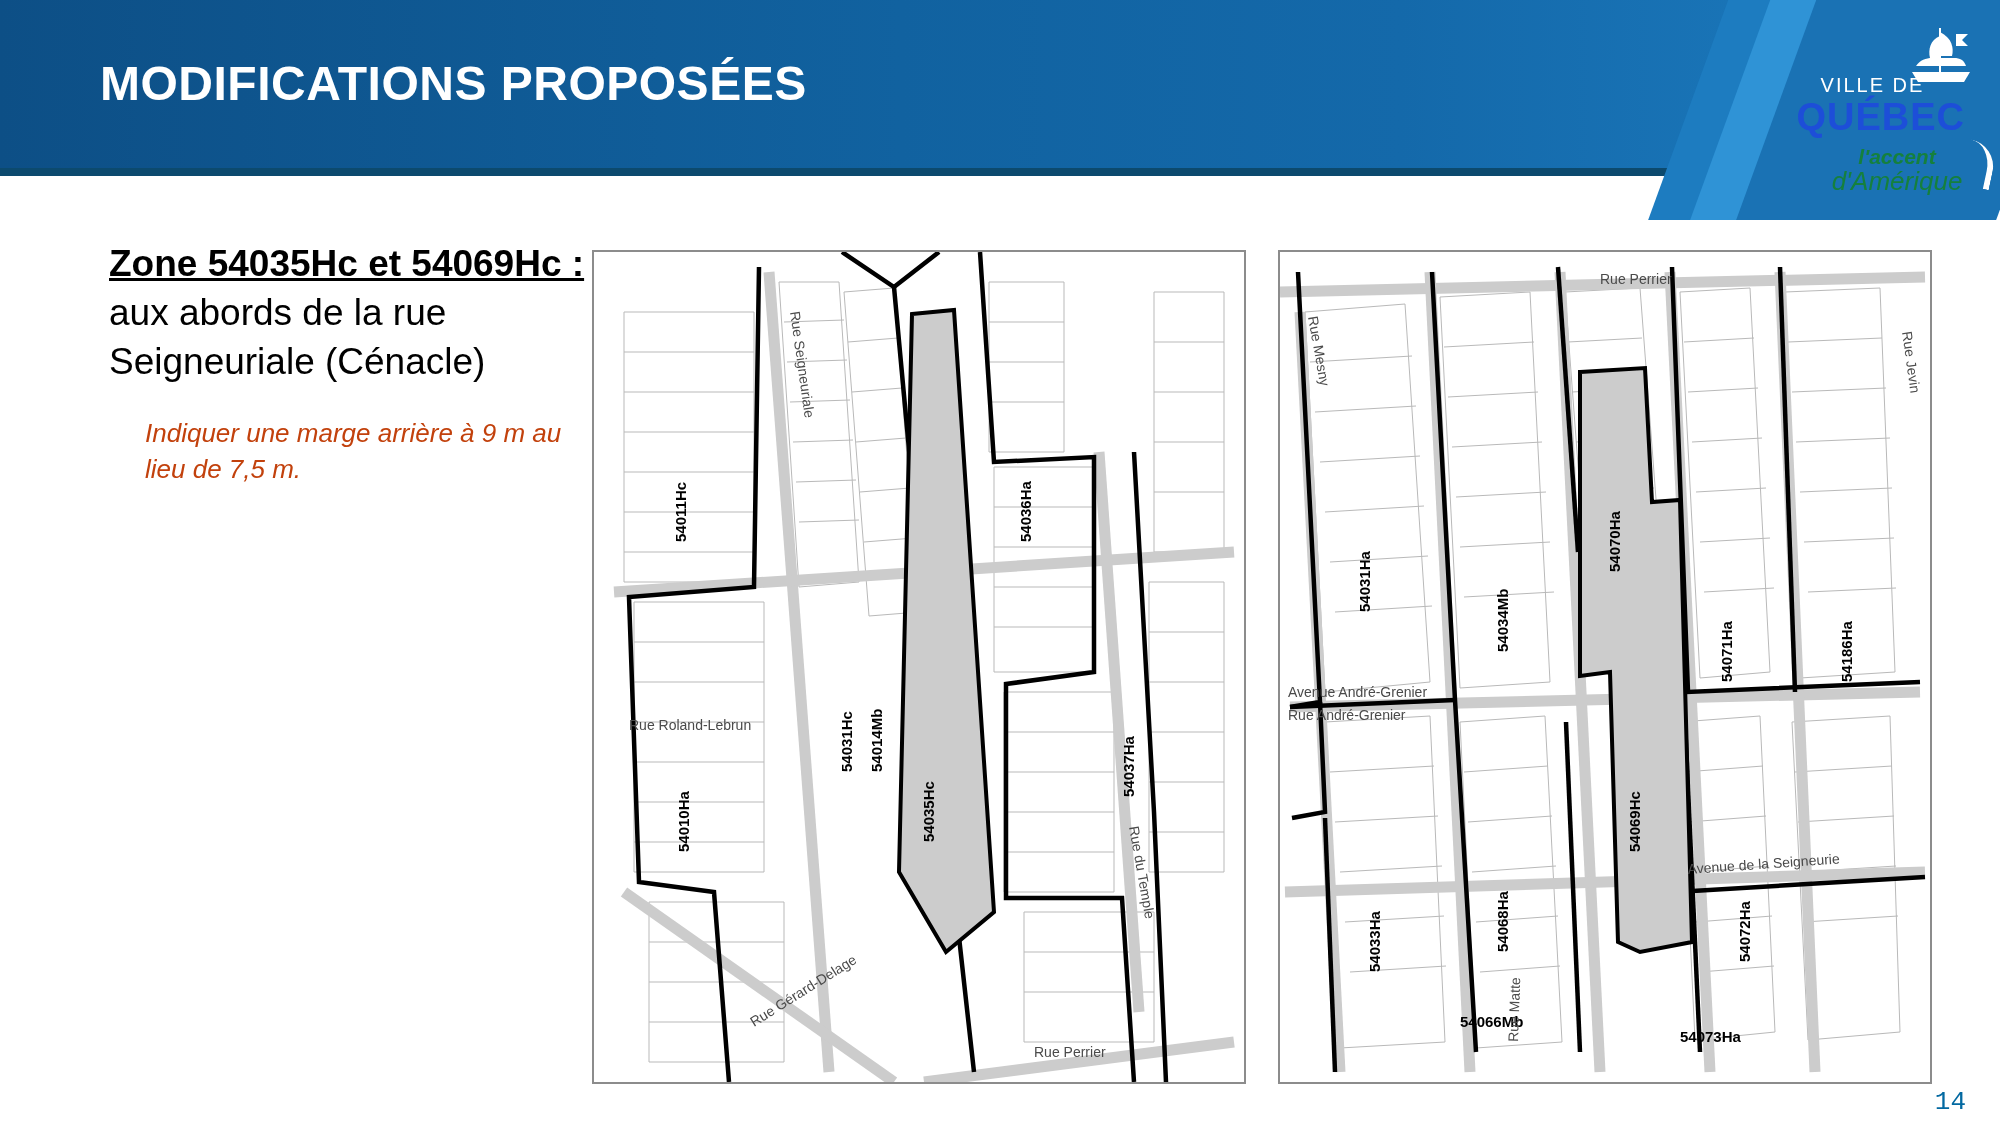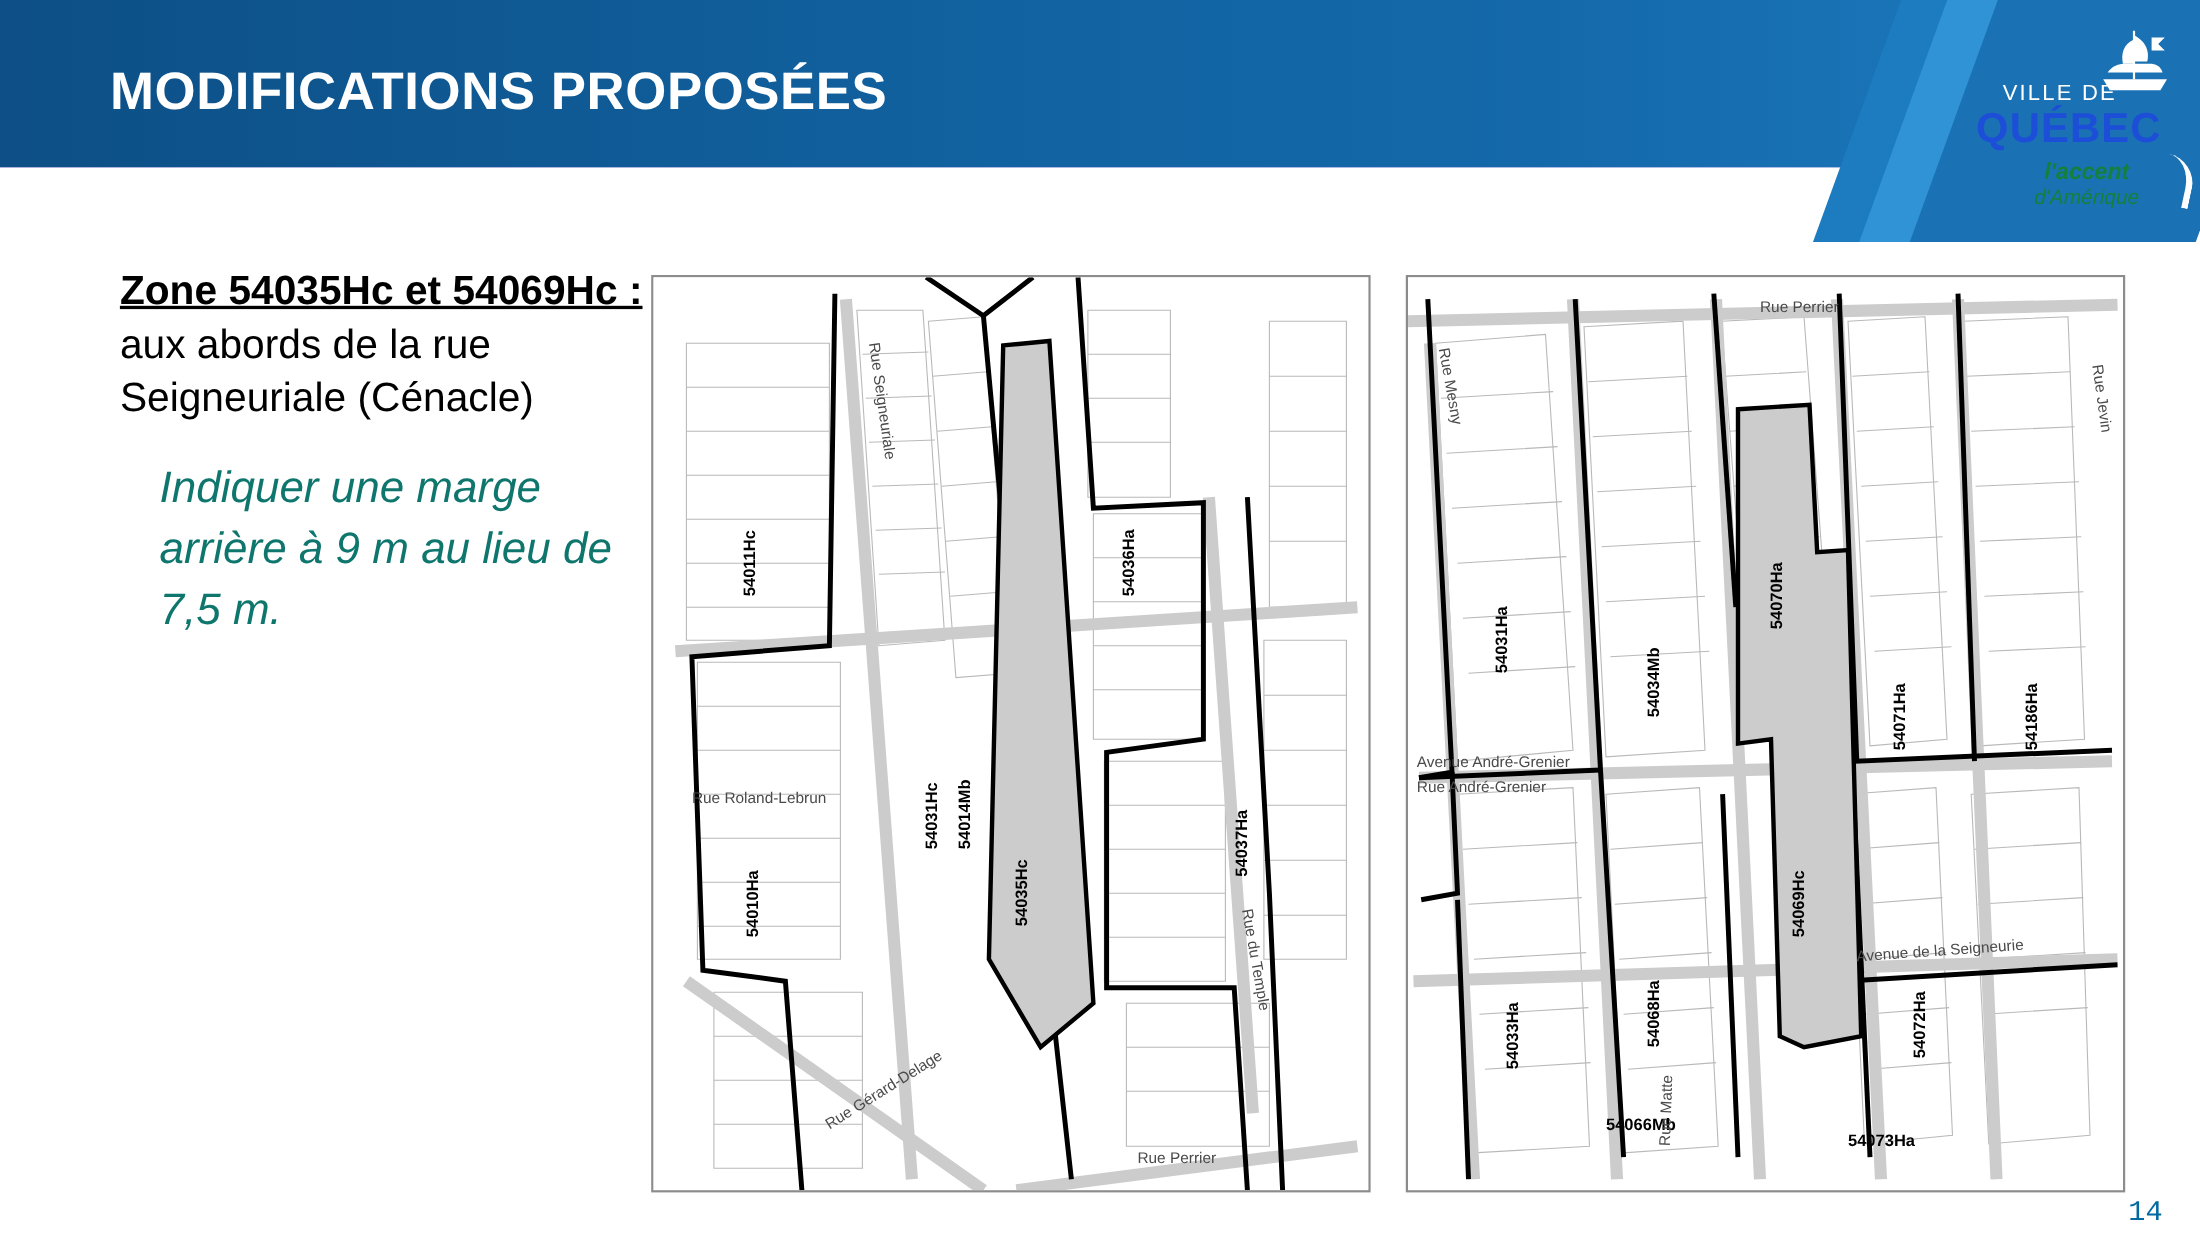--- a/index.html
+++ b/index.html
@@ -13,22 +13,22 @@
     position: relative;
     overflow: hidden;
     font-family: "Liberation Sans", sans-serif;
   }
 
   
   .header {
     position: absolute;
     left: 0; top: 0;
     width: 2000px;
-    height: 152px;
-    background: #6d28d9;
+    height: 176px;
+    background: #0c4a6e;
     overflow: hidden;
   }
   .header-gradient {
     position: absolute;
     left: 0; top: 0;
     width: 2000px; height: 168px;
     background: linear-gradient(90deg, #0d4f86 0%, #1162a0 45%, #1469aa 70%, #1d7cc0 100%);
   }
   .header-title {
     position: absolute;
@@ -104,21 +104,21 @@
     left: 32px; top: 126px;
     width: 170px;
     text-align: center;
     font-size: 21px;
     font-style: italic;
     font-weight: bold;
     color: #15803d;
     line-height: 1.05;
   }
   .logo-accent .small {
-    font-size: 19px;
+    font-size: 26px;
     font-weight: normal;
     font-style: italic;
   }
   .logo-swoosh {
     position: absolute;
     right: 6px; top: 120px;
     width: 40px; height: 46px;
     border-right: 6px solid #ffffff;
     border-radius: 0 60% 0 0;
     transform: rotate(12deg);
@@ -137,23 +137,23 @@
     color: #000000;
     line-height: 1.32;
     margin: 0;
   }
   .zone-bold {
     font-weight: bold;
     text-decoration: underline;
   }
   .sub-para {
     margin: 30px 0 0 36px;
-    font-size: 40px;
+    font-size: 26px;
     font-style: italic;
-    color: #0f766e;
+    color: #c2410c;
     line-height: 1.38;
     width: 450px;
   }
 
   
   .map-panel {
     position: absolute;
     border: 2px solid #8c8c8c;
     background: #ffffff;
     overflow: hidden;

